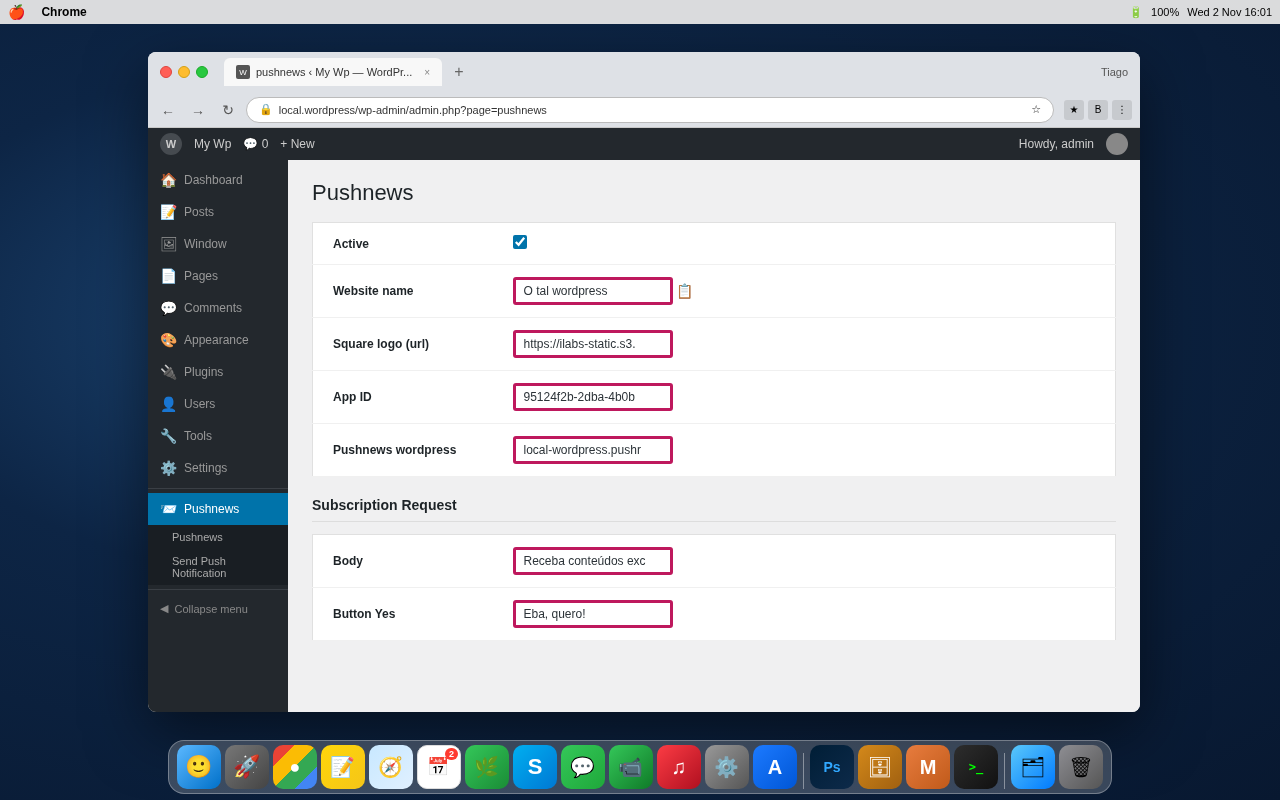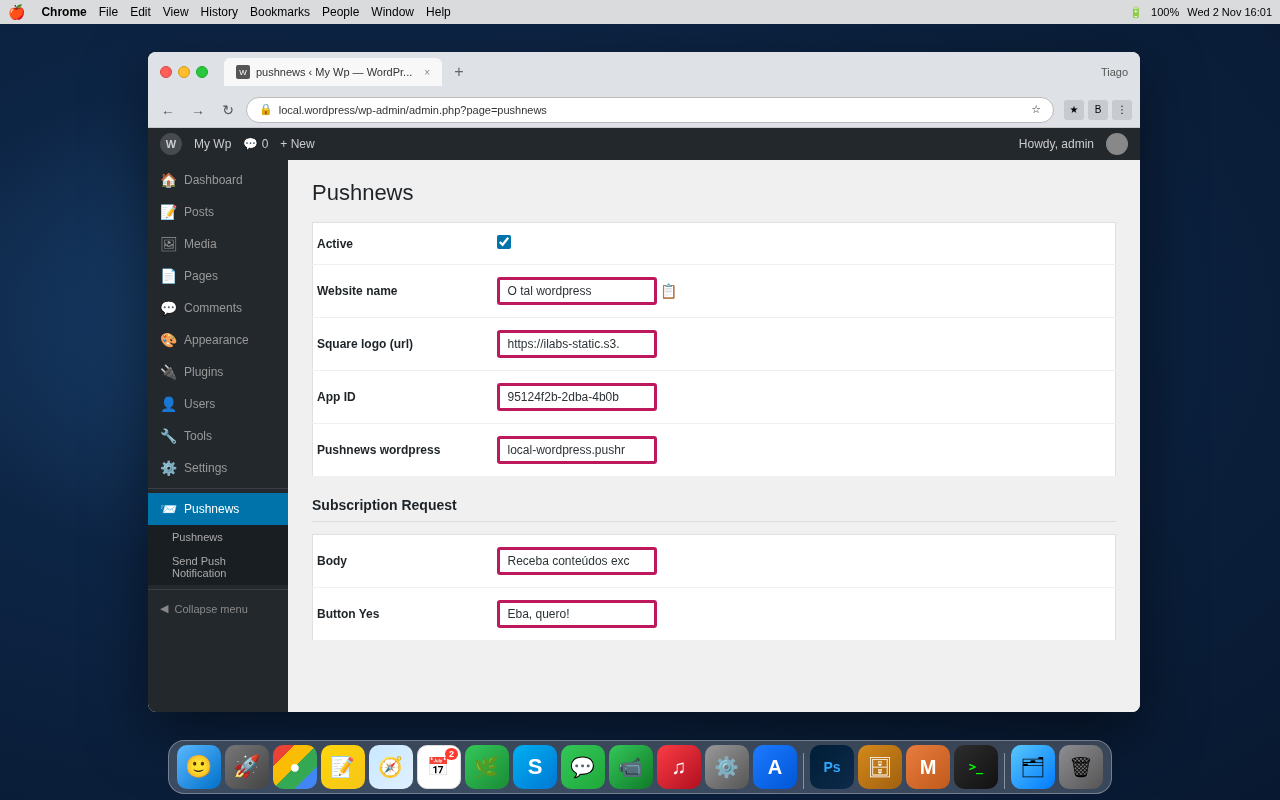--- a/index.html
+++ b/index.html
@@ -212,21 +212,21 @@
       width: 100%;
       border-collapse: collapse;
       margin-bottom: 20px;
       background: #fff;
       border: 1px solid #e0e0e0;
     }
     .form-table tr {
       border-bottom: 1px solid #f0f0f0;
     }
     .form-table td {
-      padding: 12px 4px;
+      padding: 12px 20px;
       vertical-align: middle;
     }
     .form-table td:first-child {
       width: 180px;
       font-size: 12px;
       font-weight: 600;
       color: #1d2327;
     }
     .form-table td:last-child {
       color: #555;
@@ -312,30 +312,20 @@
   </style>
 </head>
 <body>
 
 <div class="desktop-bg"></div>
 
 <div class="mac-menubar">
   <span class="apple">🍎</span>
 
   <span class="menu-item bold">Chrome</span>
-  <div class="menu-items">
-    <span class="menu-item">File</span>
-    <span class="menu-item">Edit</span>
-    <span class="menu-item">View</span>
-    <span class="menu-item">History</span>
-    <span class="menu-item">Bookmarks</span>
-    <span class="menu-item">People</span>
-    <span class="menu-item">Window</span>
-    <span class="menu-item">Help</span>
-  </div>
   <div class="right-items">
     <span>🔋</span>
     <span>100%</span>
     <span>Wed 2 Nov  16:01</span>
   </div>
 </div>
 
 <div class="browser-window">
 
   <div class="browser-titlebar">
@@ -386,21 +376,21 @@
         <div class="sidebar-item">
           <span class="si-icon">🏠</span>
           <span>Dashboard</span>
         </div>
         <div class="sidebar-item">
           <span class="si-icon">📝</span>
           <span>Posts</span>
         </div>
         <div class="sidebar-item">
           <span class="si-icon">🖼</span>
-          <span>Media</span>
+          <span>Window</span>
         </div>
         <div class="sidebar-item">
           <span class="si-icon">📄</span>
           <span>Pages</span>
         </div>
         <div class="sidebar-item">
           <span class="si-icon">💬</span>
           <span>Comments</span>
         </div>
         <div class="sidebar-item">

